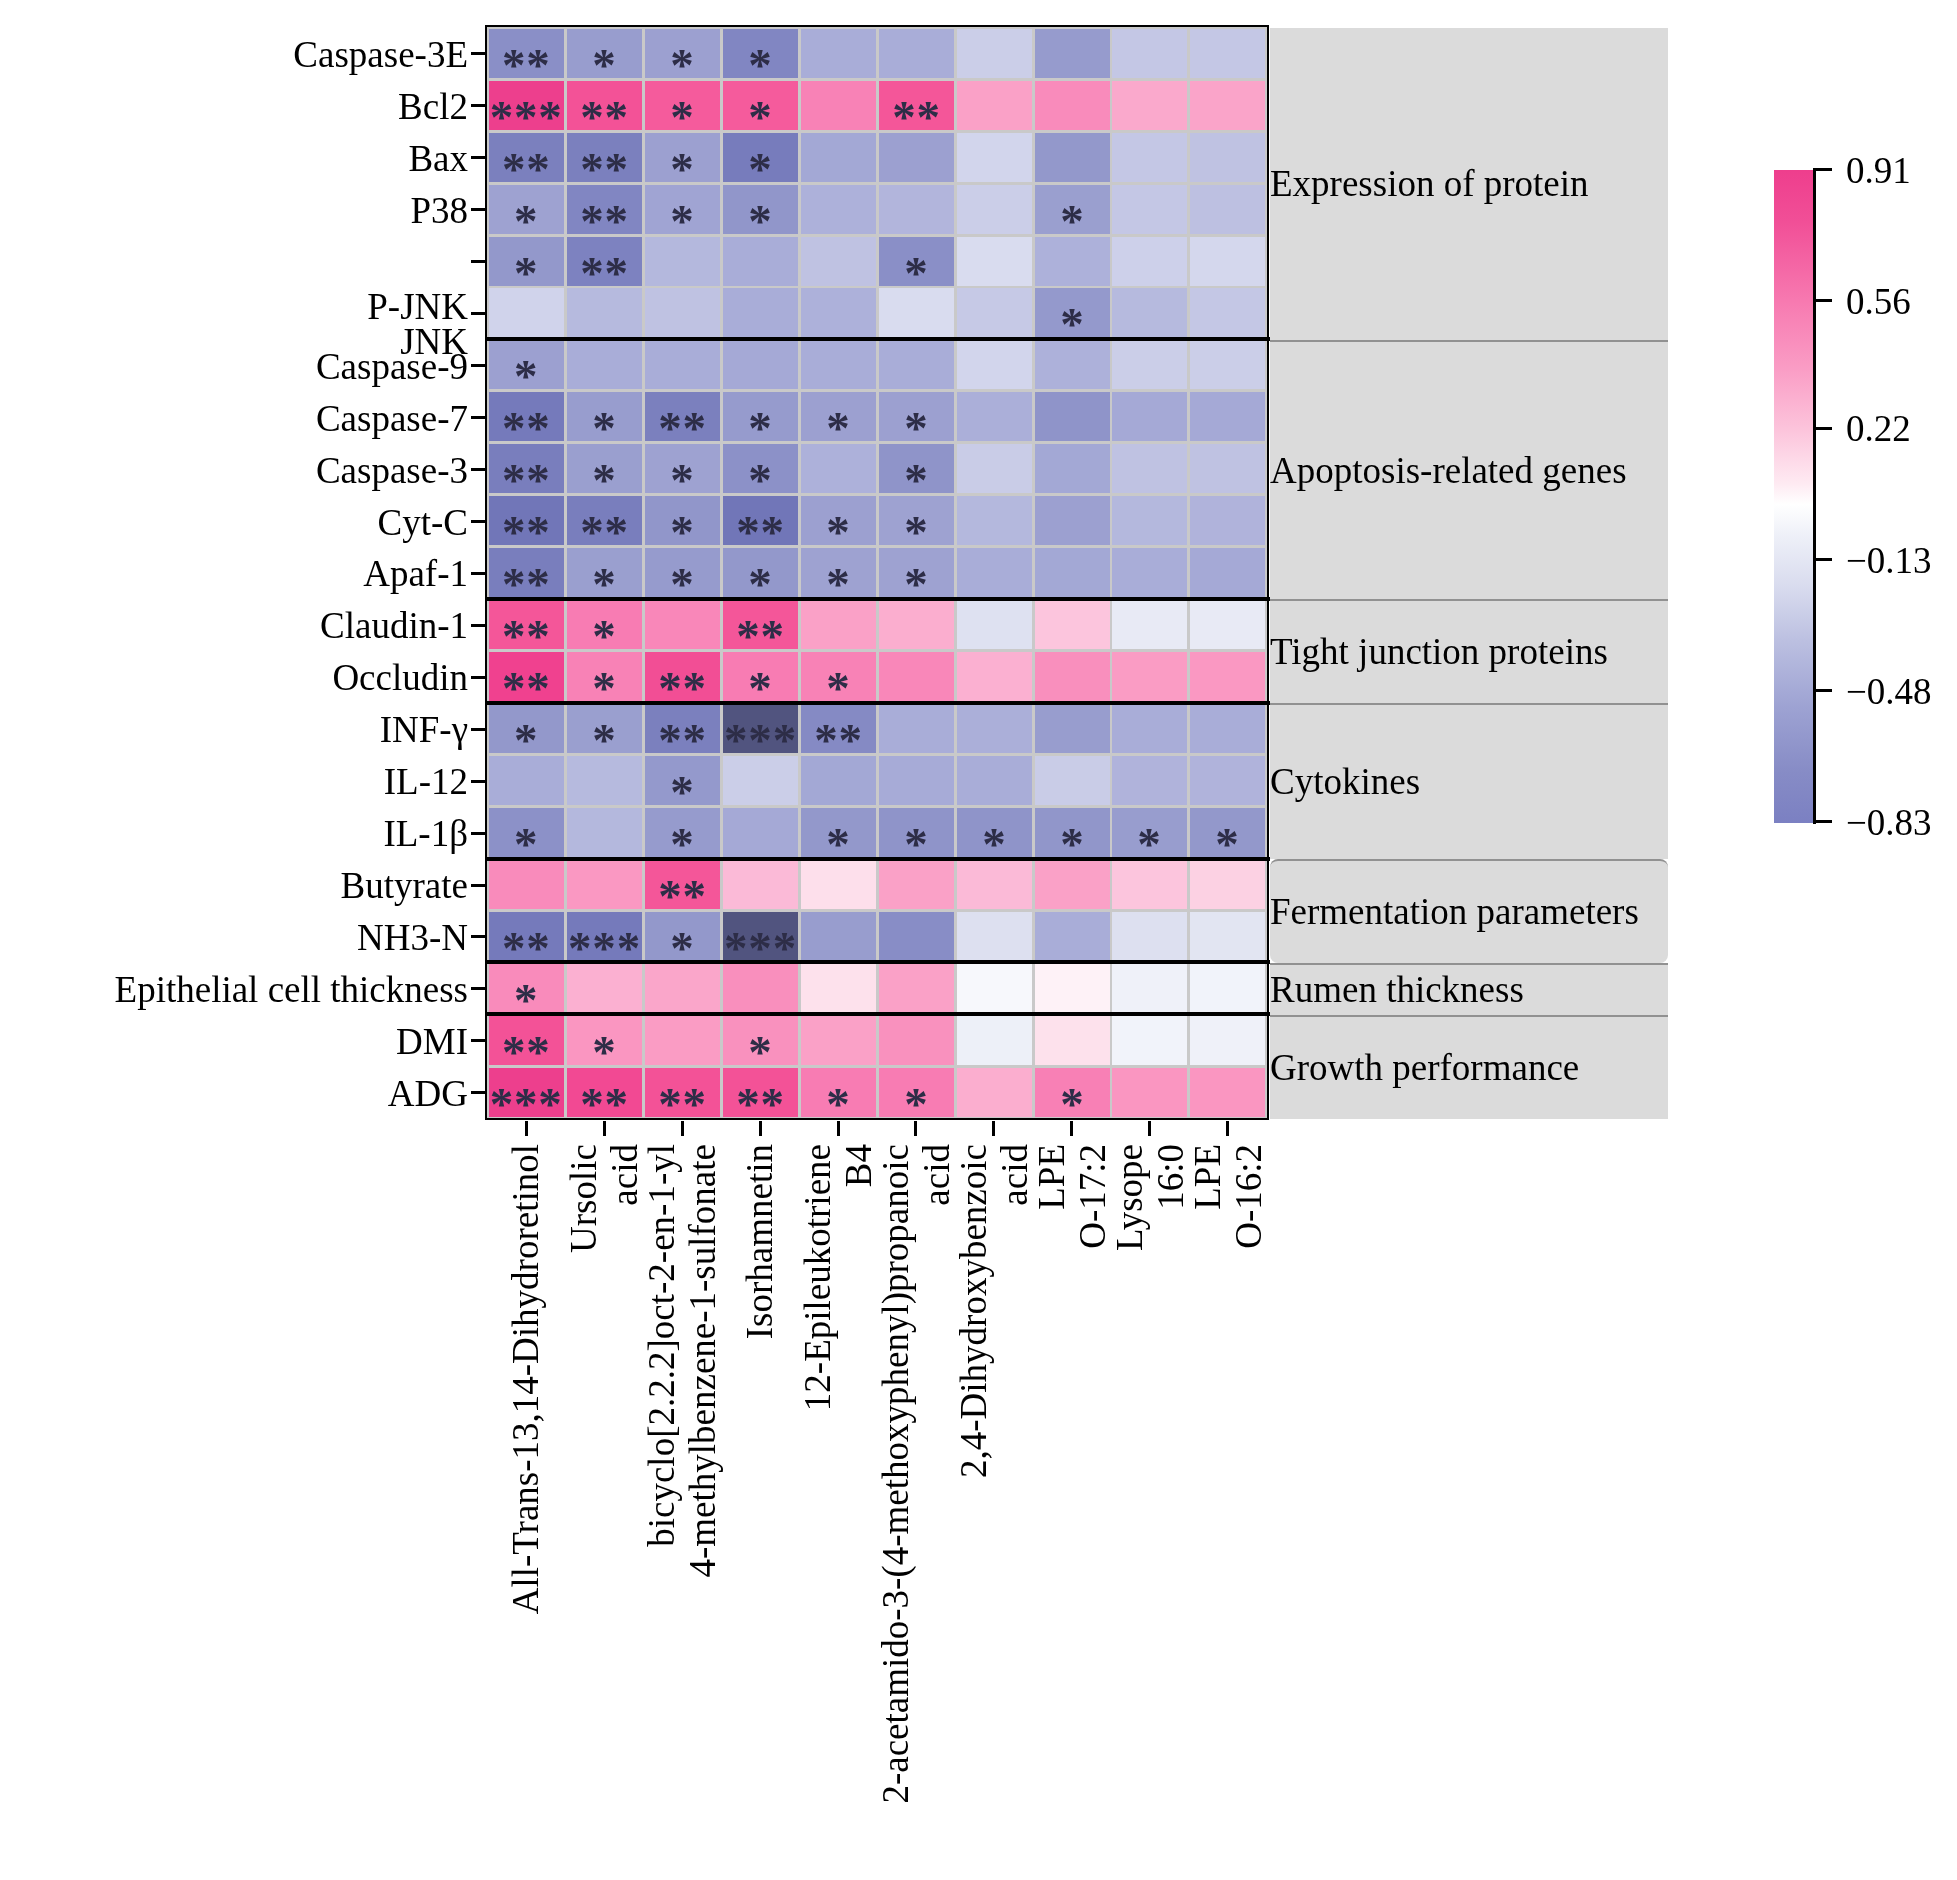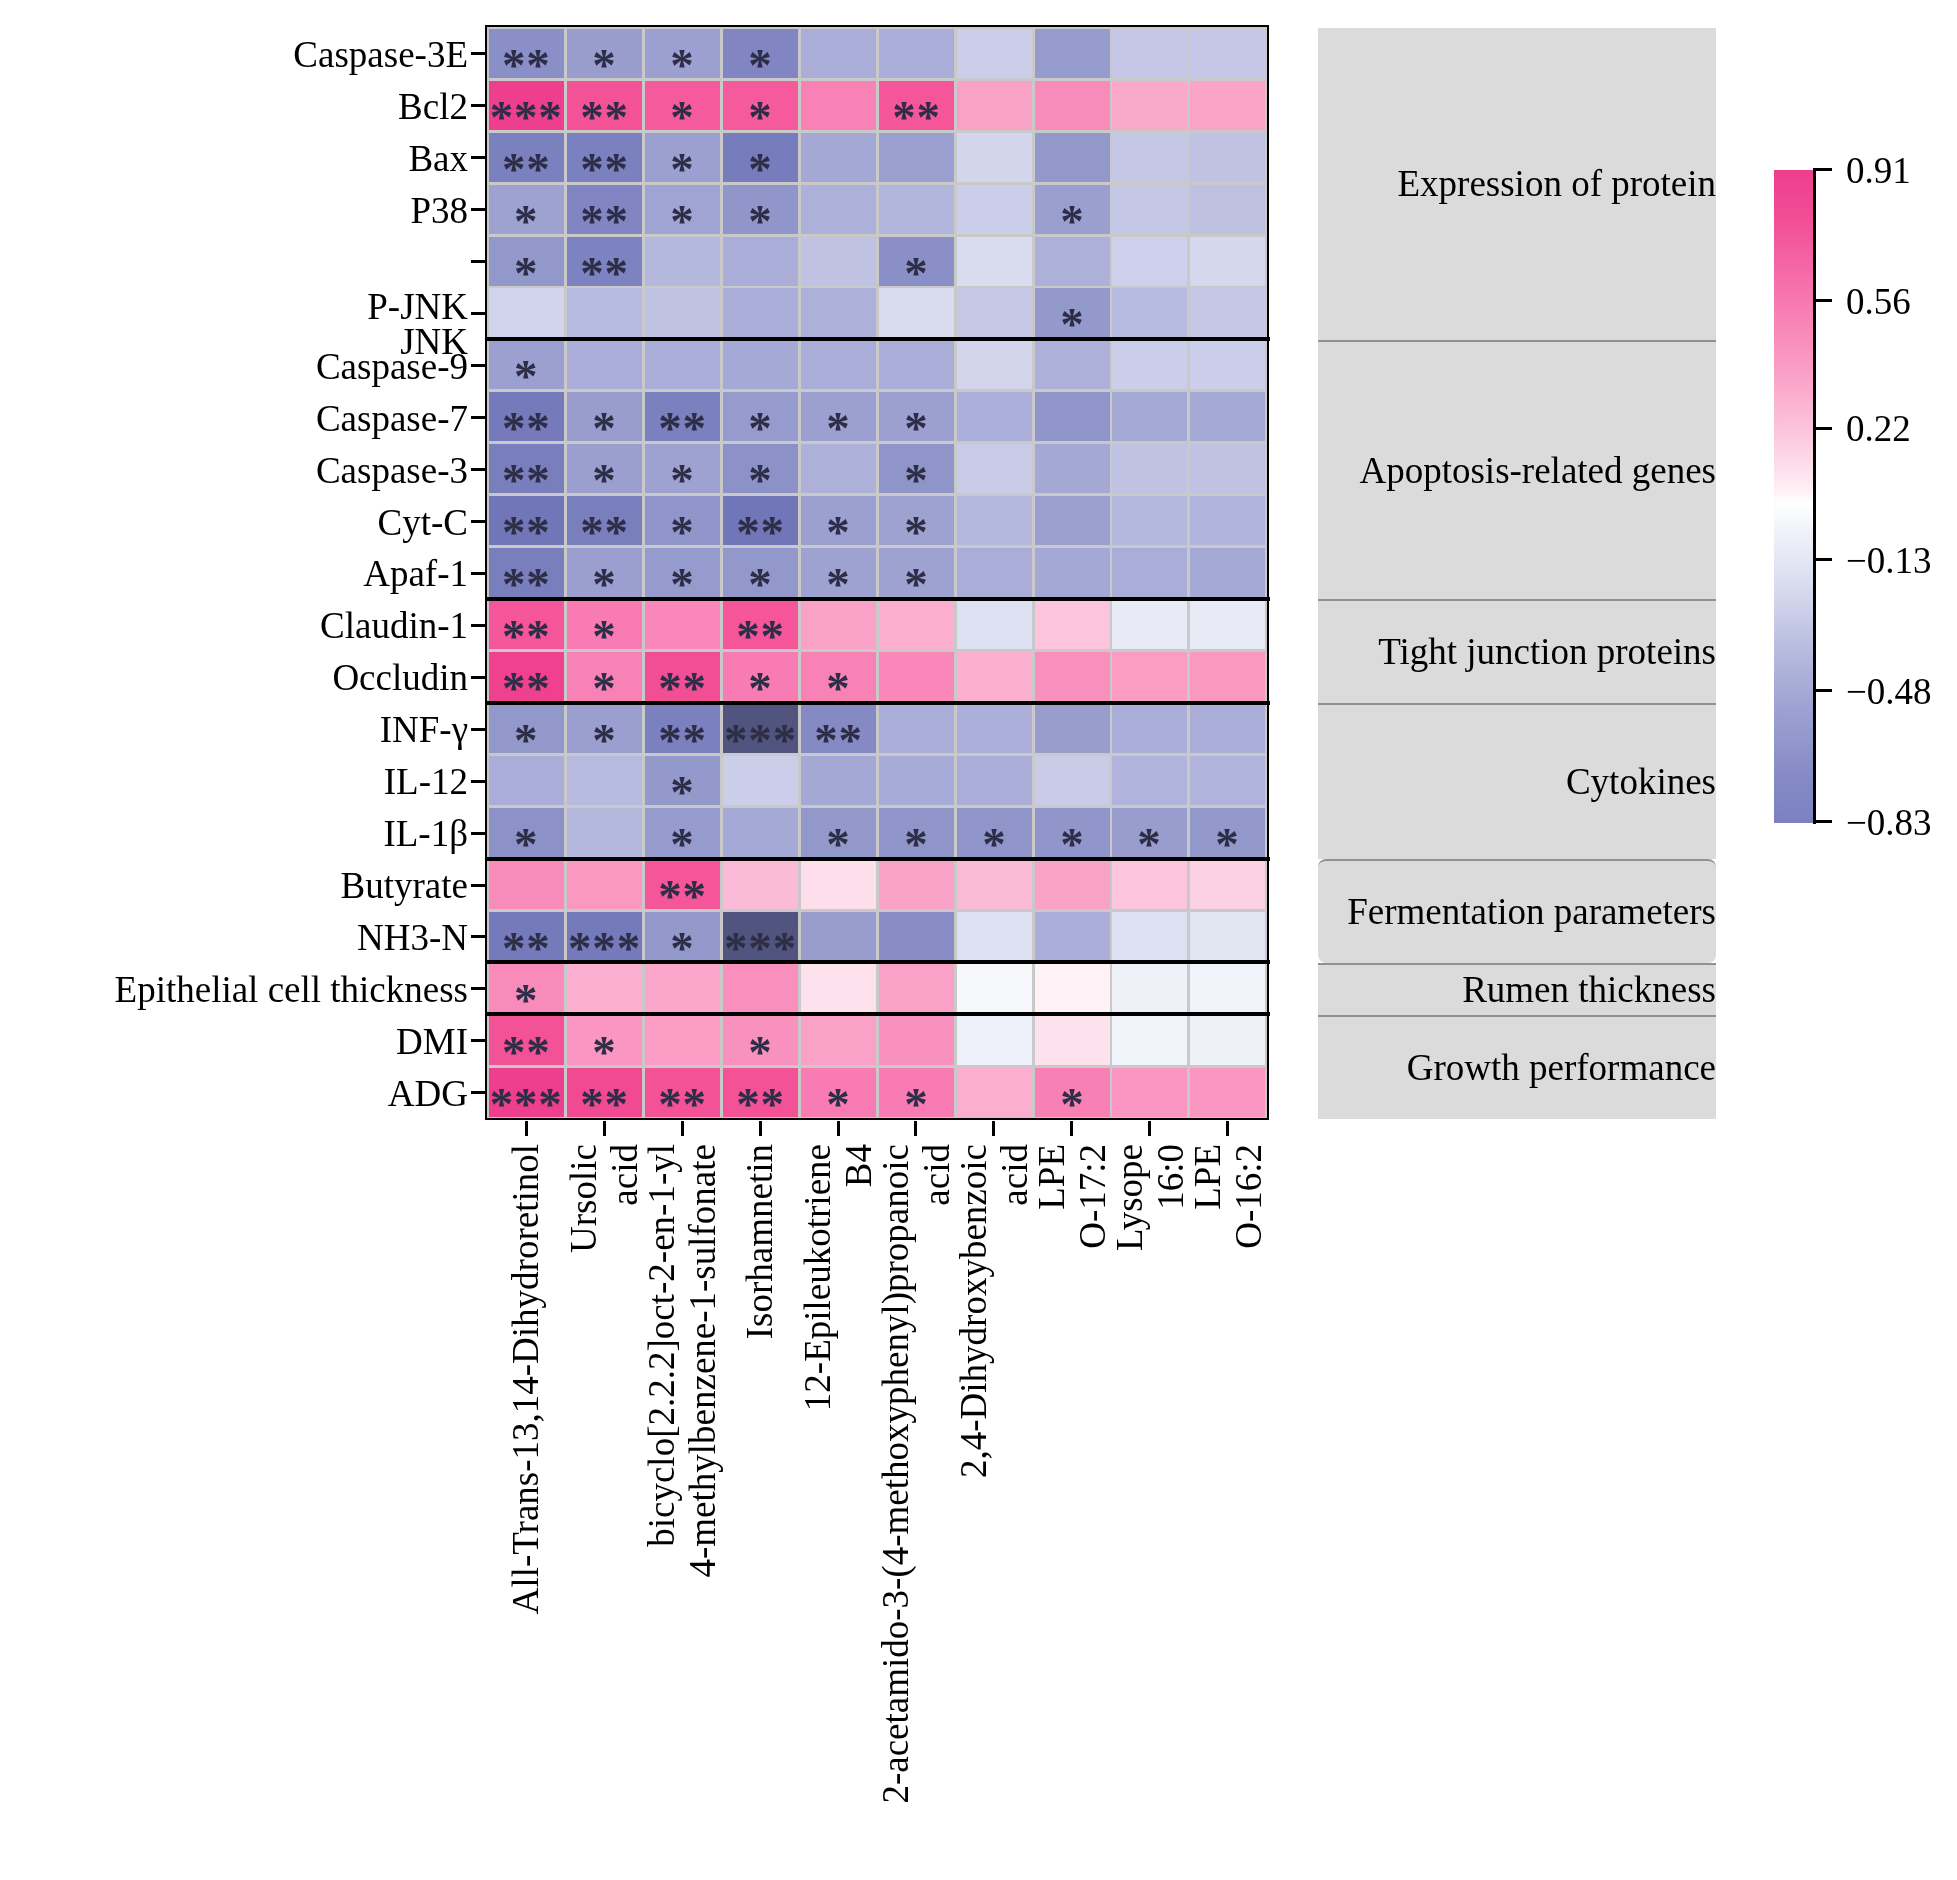--- a/index.html
+++ b/index.html
@@ -29,23 +29,22 @@
   
   .col-tick{position:absolute;width:3.4px;height:15.3px;background:#000;}
   .col-label{
     position:absolute;font-size:37px;line-height:1.12;white-space:pre-line;
     text-align:right;transform-origin:0 0;
     transform:rotate(-90deg) translate(-100%,-50%);
   }
   
   .cat-section{
     position:absolute;left:1270px;width:398px;background:#dbdbdb;
-    display:flex;align-items:center;justify-content:flex-end;box-sizing:border-box;
+    display:flex;align-items:center;justify-content:flex-start;box-sizing:border-box;
     border-top:2.5px solid #919191;
-    margin-left:48px;
   }
   .cat-section.first{border-top:none;}
   .cat-label{font-size:37px;text-align:center;line-height:1.05;}
   
   #colorbar-gradient{
     position:absolute;left:1774px;top:170px;width:41px;height:653px;
   }
   #colorbar-axis{position:absolute;left:1813px;top:168px;width:3.4px;height:656px;background:#000;}
   .cb-tick{position:absolute;left:1813px;width:18.6px;height:3.4px;background:#000;}
   .cb-label{

